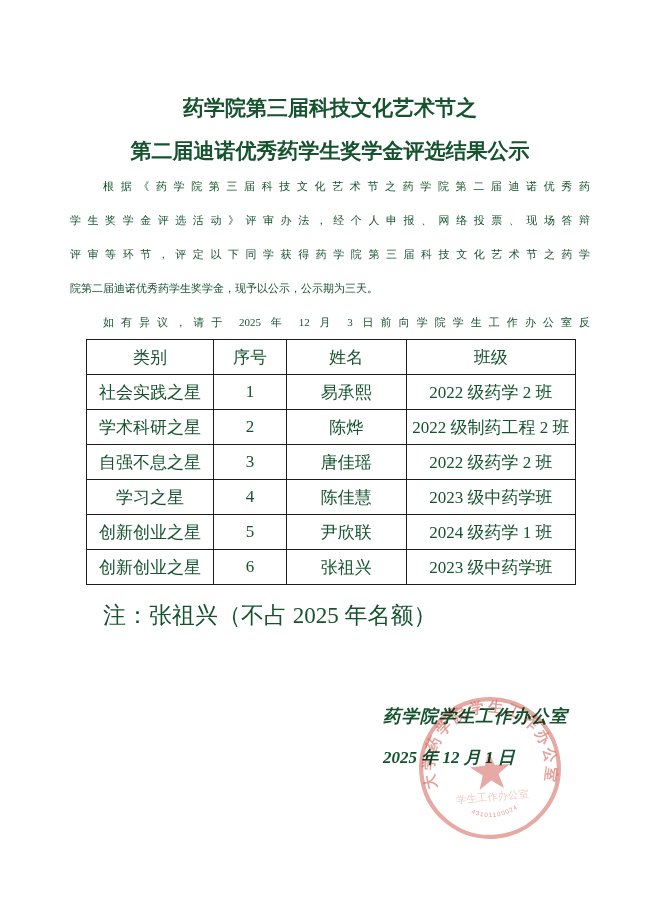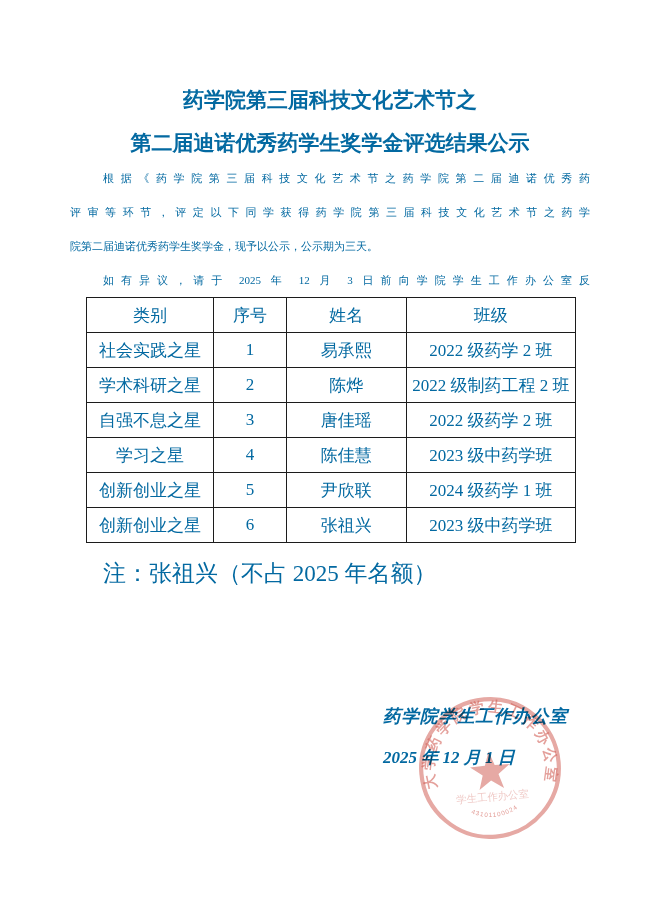--- a/index.html
+++ b/index.html
@@ -2,24 +2,24 @@
 <html><head>
 <meta charset="utf-8">
 <style>
   html,body{margin:0;padding:0;background:#9a9a9a;}
   .page{
     position:relative;
     width:660px;height:923px;
     margin:0 auto;
     background:#ffffff;
     box-sizing:border-box;
-    padding:8px 70px;
+    padding:16px 70px;
     overflow:hidden;
     font-family:"Liberation Serif","DejaVu Serif",serif;
-    color:#0369a1;
+    color:#14532d;
   }
   .title{
     text-align:center;
     font-weight:bold;
     font-size:21px;
     line-height:28px;
   }
   .title.first{padding-top:78px;}
   .title.second{margin-top:15px;margin-bottom:4px;}
   .bodyline{
@@ -94,20 +94,21 @@
 </head>
 <body>
 
 <div class="page">
 
   <div class="title first">药学院第三届科技文化艺术节之</div>
   <div class="title second">第二届迪诺优秀药学生奖学金评选结果公示</div>
 
   <div>
     <div class="bodyline just indent">根据《药学院第三届科技文化艺术节之药学院第二届迪诺优秀药</div>
+    <div class="bodyline just">学生奖学金评选活动》评审办法，经个人申报、网络投票、现场答辩</div>
     <div class="bodyline just">评审等环节，评定以下同学获得药学院第三届科技文化艺术节之药学</div>
     <div class="bodyline">院第二届迪诺优秀药学生奖学金，现予以公示，公示期为三天。</div>
   </div>
 
   <div>
     <div class="bodyline just indent">如有异议，请于 2025 年 12 月 3 日前向学院学生工作办公室反</div>
   </div>
 
   <table class="results">
     <thead>

